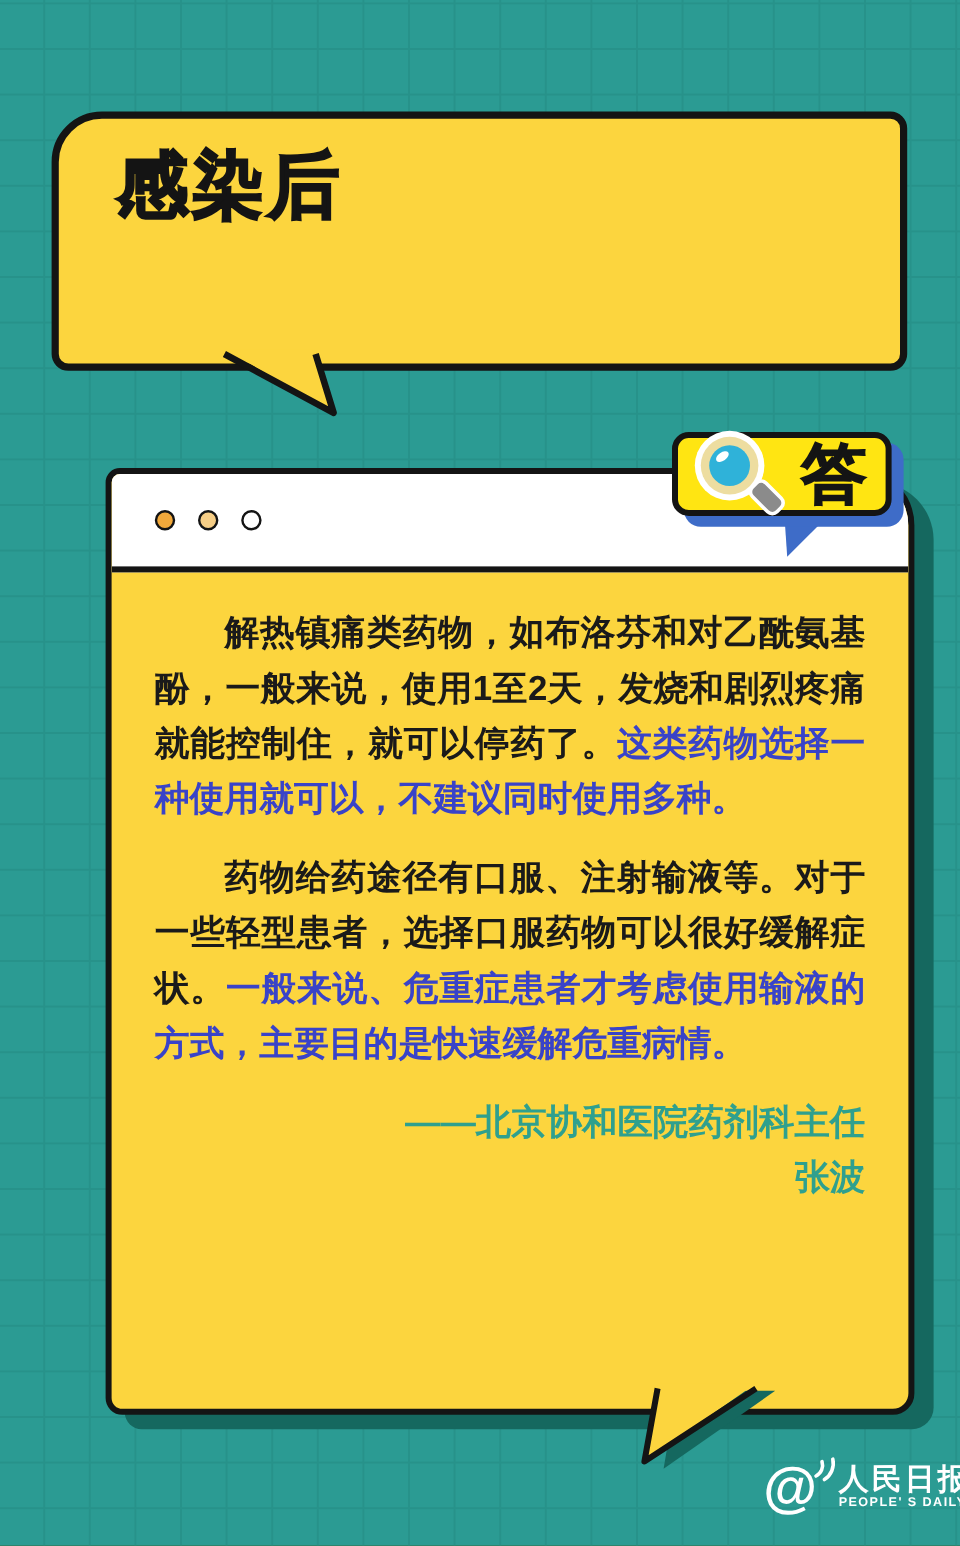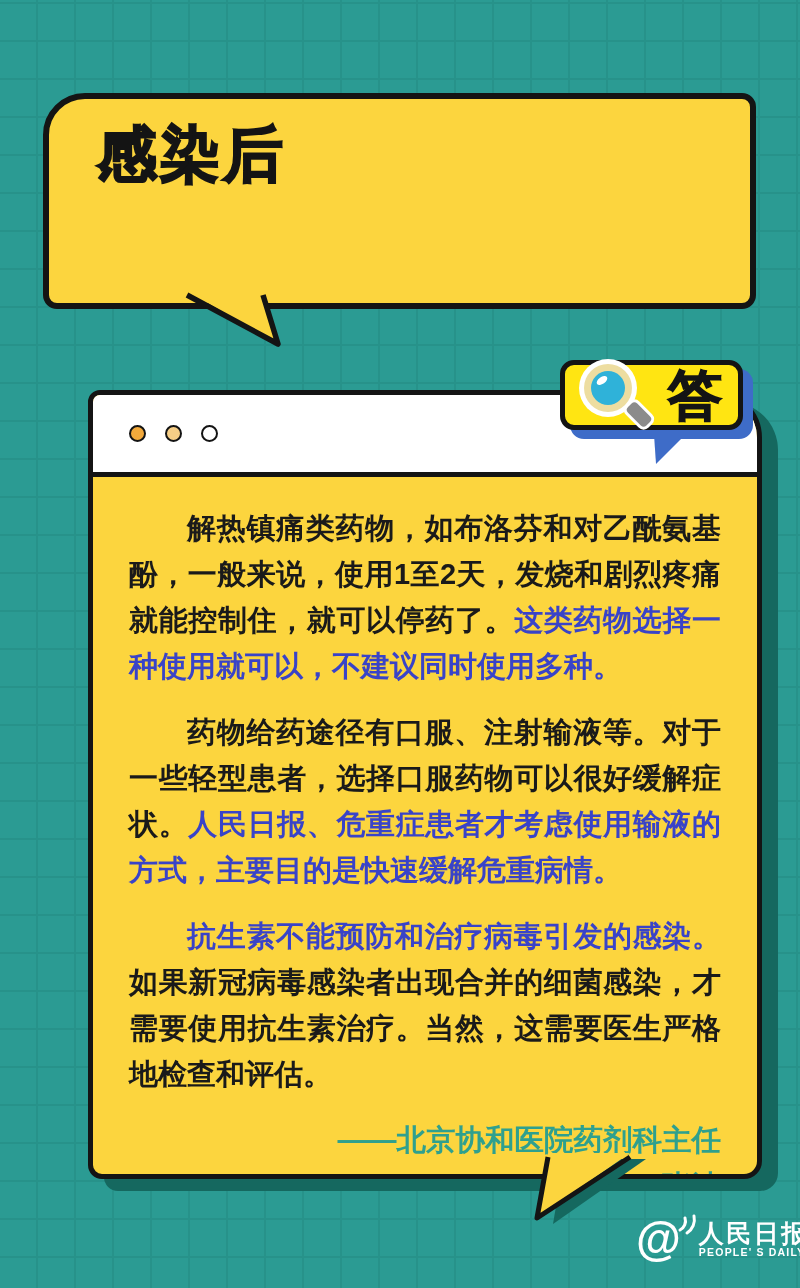--- a/index.html
+++ b/index.html
@@ -103,22 +103,21 @@
 
   <div class="card">
     <div class="card-header">
       <span class="dot dot1"></span>
       <span class="dot dot2"></span>
       <span class="dot dot3"></span>
     </div>
     <div class="card-body">
       <div>
           <p class="para"><span class="seg">解热镇痛类药物，如布洛芬和对乙酰氨基酚，一般来说，使用1至2天，发烧和剧烈疼痛就能控制住，就可以停药了。</span><span class="seg em">这类药物选择一种使用就可以，不建议同时使用多种。</span></p>
-          <p class="para"><span class="seg">药物给药途径有口服、注射输液等。对于一些轻型患者，选择口服药物可以很好缓解症状。</span><span class="seg em">人民日报、危重症患者才考虑使用输液的方式，主要目的是快速缓解危重病情。</span></p>
-          <p class="para"><span class="seg em">抗生素不能预防和治疗病毒引发的感染。</span><span class="seg">如果新冠病毒感染者出现合并的细菌感染，才需要使用抗生素治疗。当然，这需要医生严格地检查和评估。</span></p>
+          <p class="para"><span class="seg">药物给药途径有口服、注射输液等。对于一些轻型患者，选择口服药物可以很好缓解症状。</span><span class="seg em">一般来说、危重症患者才考虑使用输液的方式，主要目的是快速缓解危重病情。</span></p>
         </div>
       <div class="attribution">
         <div>——北京协和医院药剂科主任</div>
         <div>张波</div>
       </div>
     </div>
   </div>
 
   <svg class="card-tail" width="170" height="85">
     <polygon points="54,6 136,6 43,71" fill="#15685F"></polygon>

